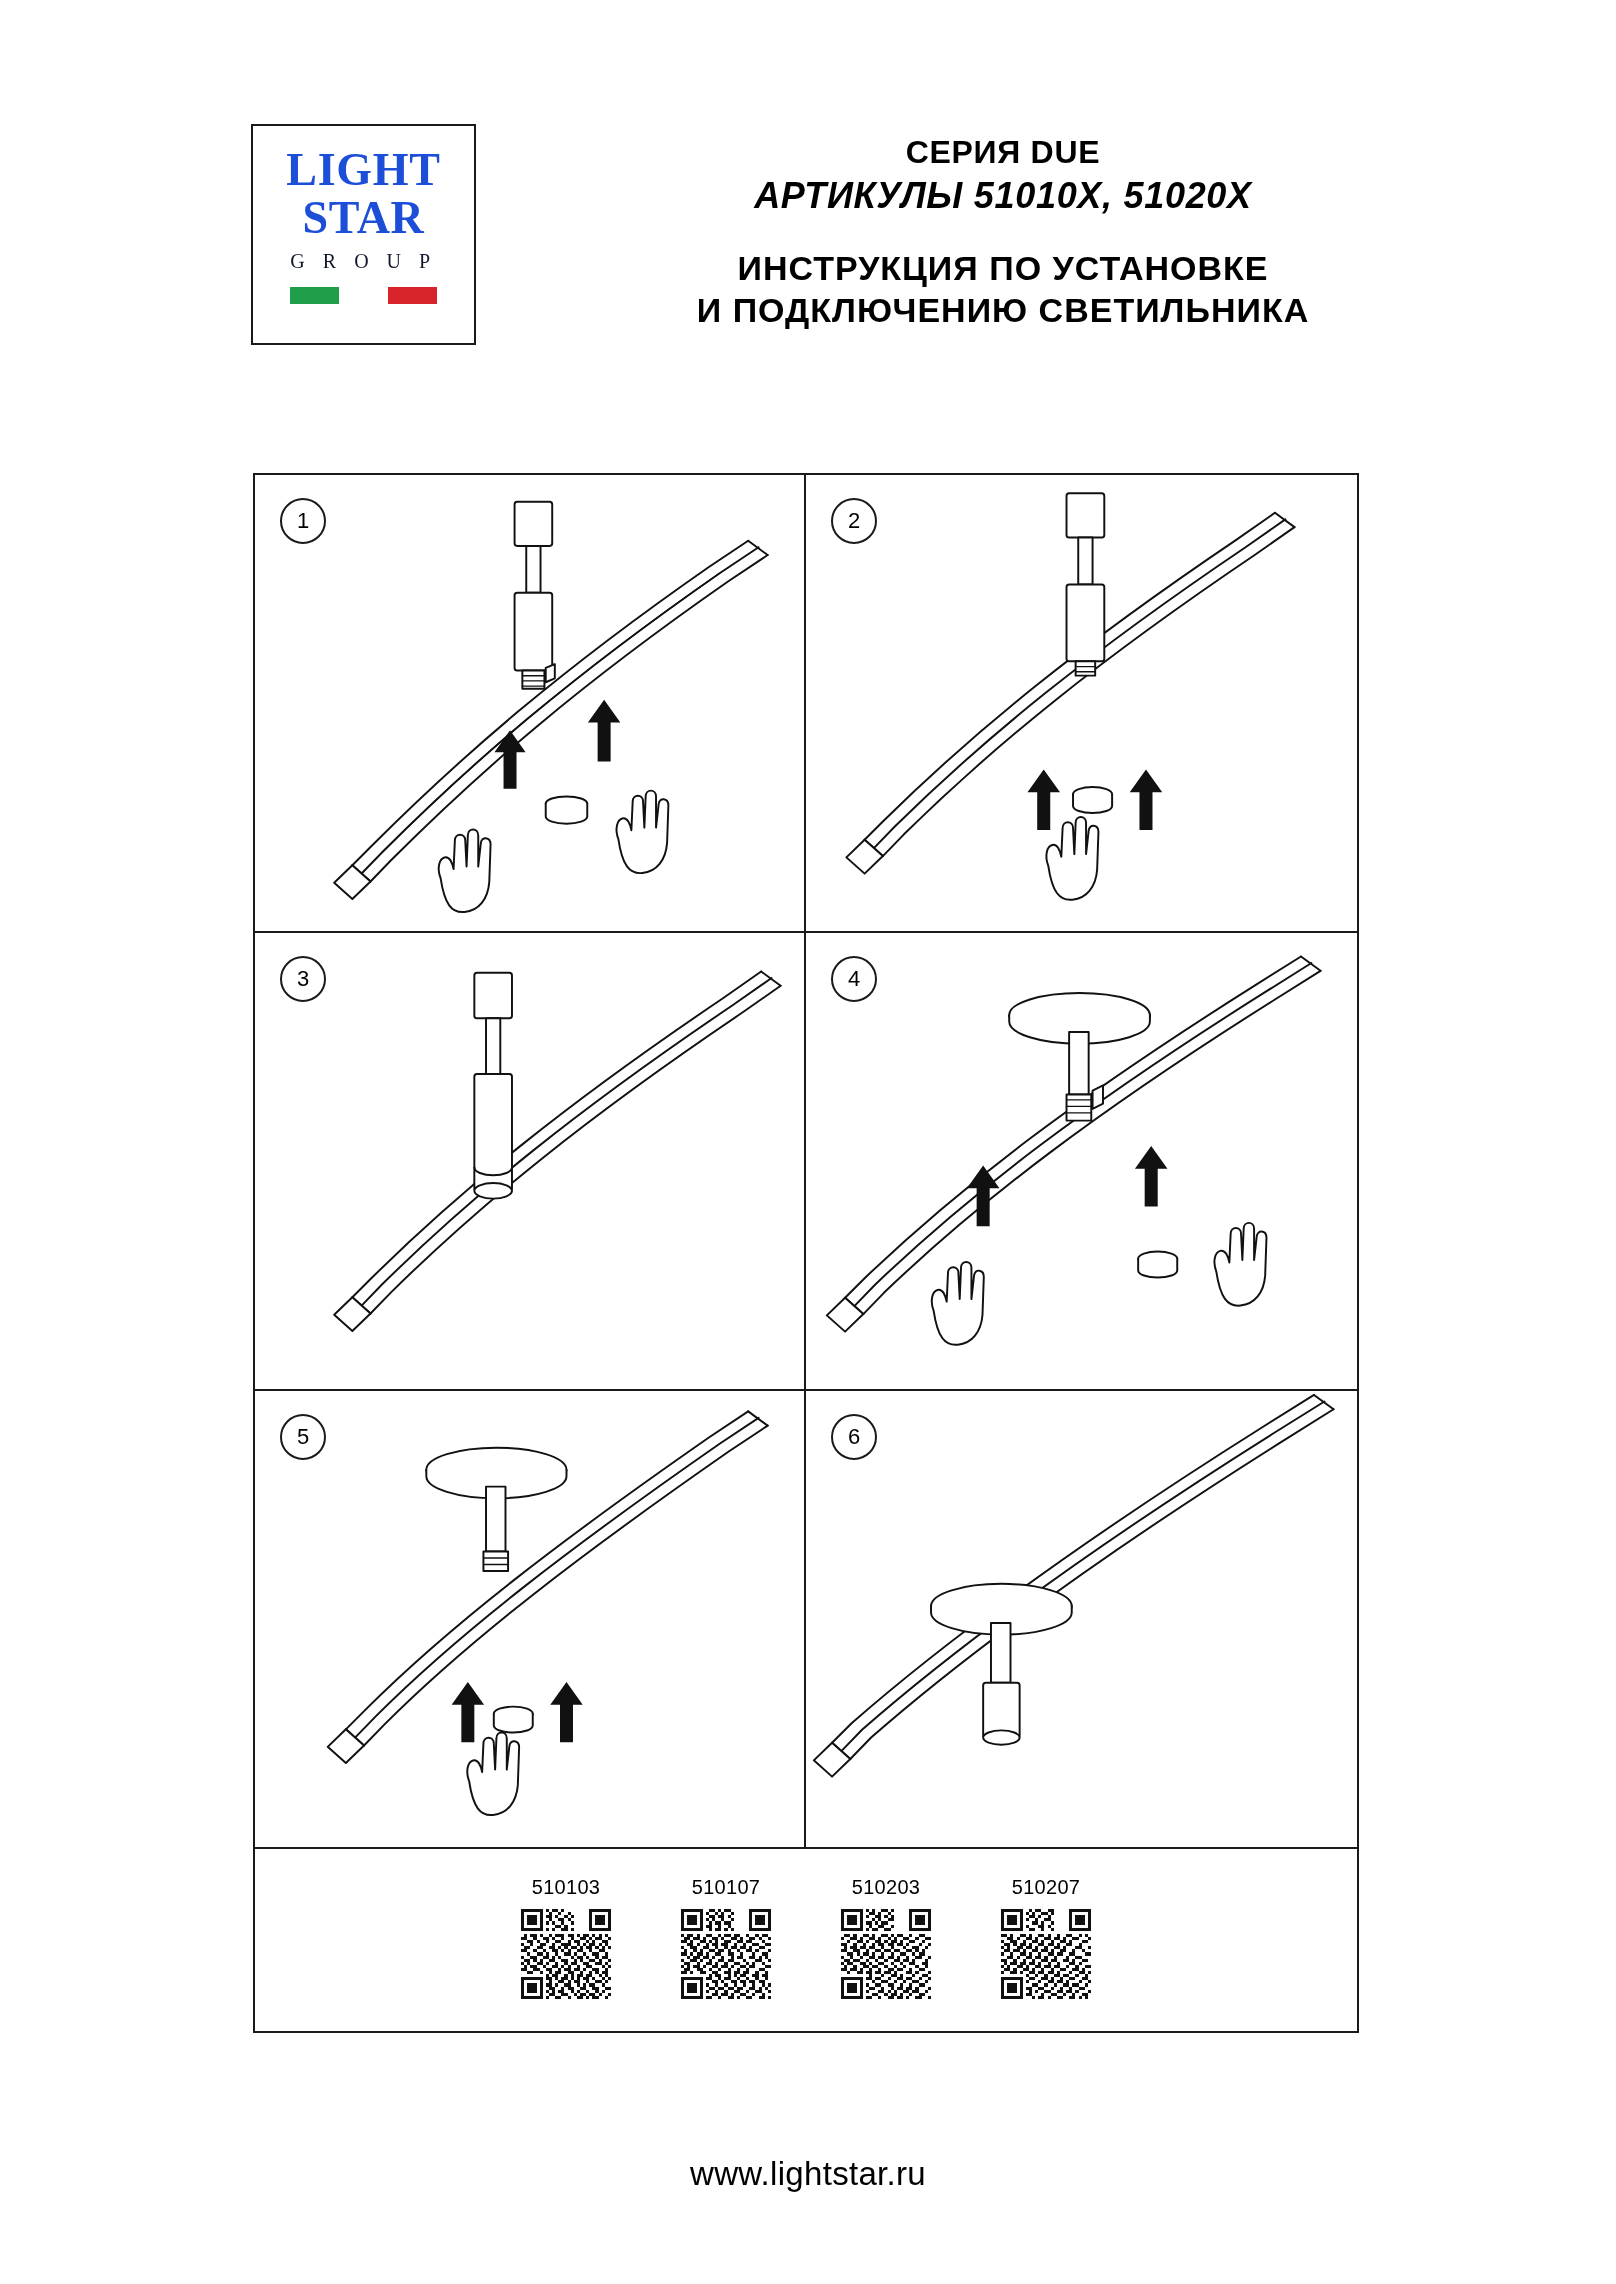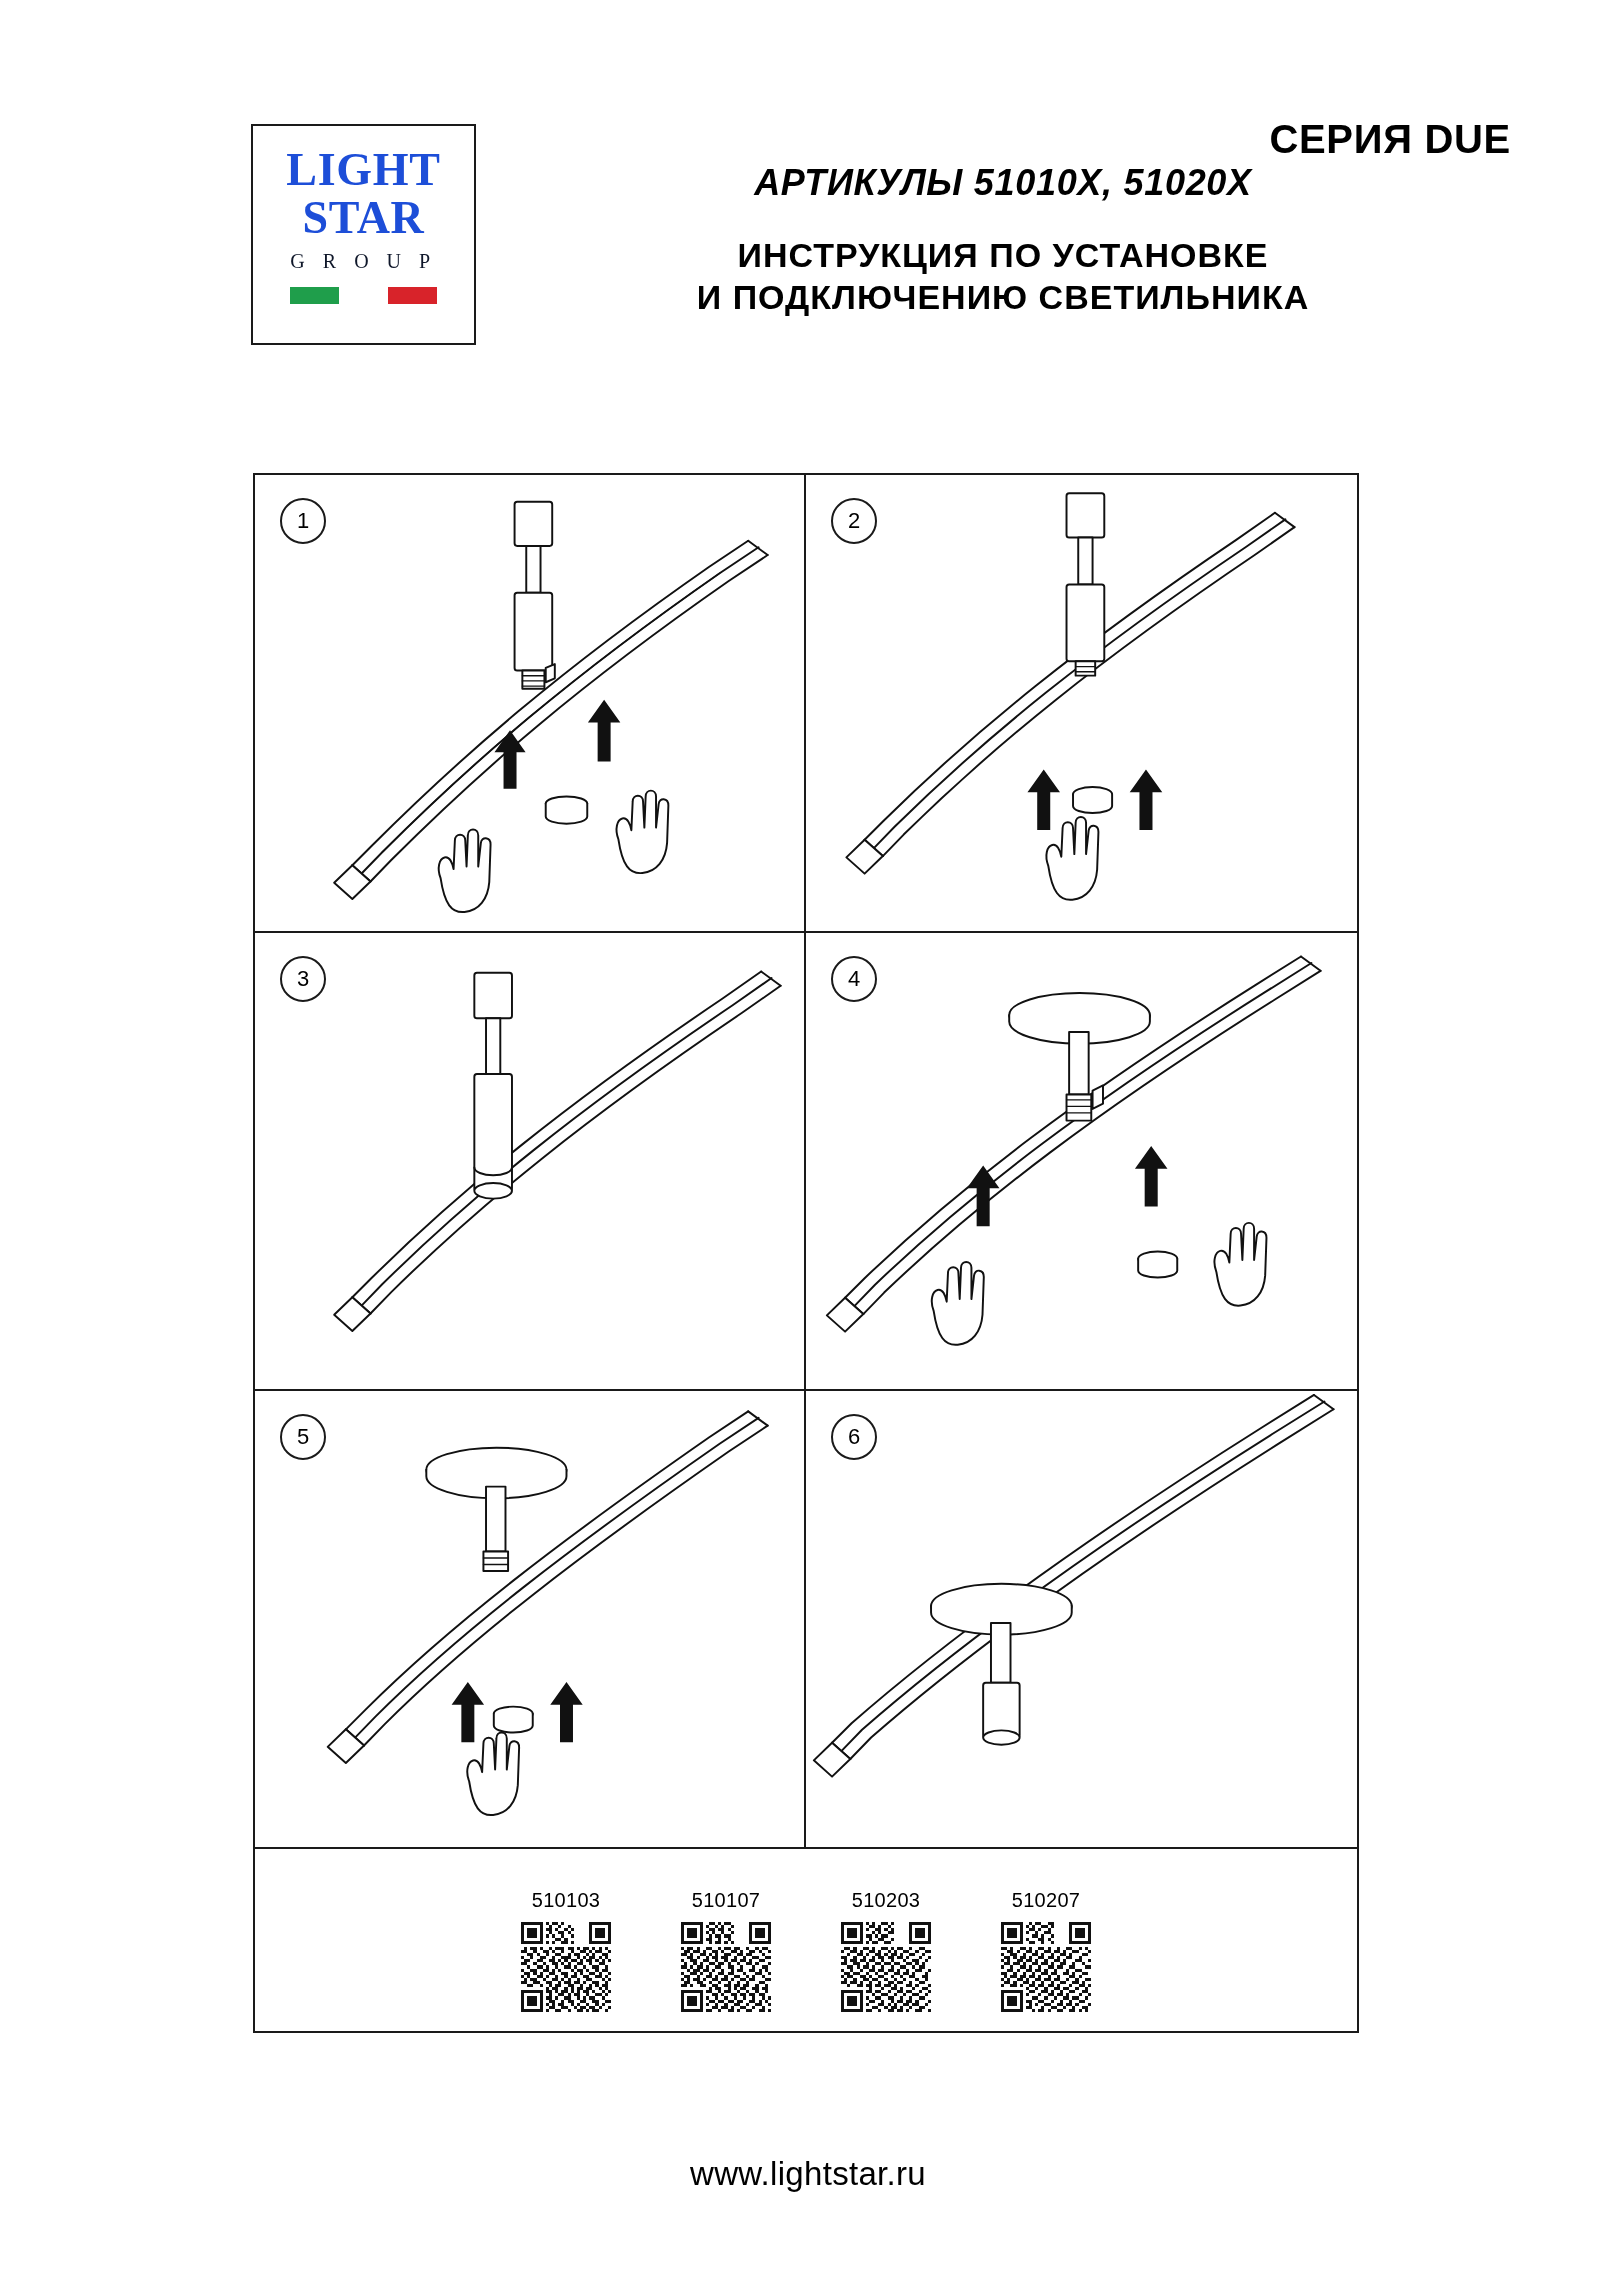--- a/index.html
+++ b/index.html
@@ -70,26 +70,25 @@
   .flag > i { display: block; flex: 1 1 33.33%; height: 100%; }
 
   .title-block {
     position: absolute;
     left: 495px;
     top: 0;
     width: 1016px;
     text-align: center;
   }
   .title-line1 {
-    font-size: 40px;
+    font-size: 32px;
     font-weight: bold;
     letter-spacing: 0.7px;
     line-height: 44px;
-    margin-top: 6px;
-    text-align: right;
+    margin-top: 19px;
   }
   .title-line2 {
     font-size: 36px;
     font-weight: bold;
     letter-spacing: 0.7px;
     line-height: 44px;
     font-style: italic;
   }
   .title-line3 {
     font-size: 34px;
@@ -154,21 +153,21 @@
   .qr-row {
     position: absolute;
     left: 0;
     top: 1374px;
     width: 100%;
     height: 136px;
     display: flex;
     align-items: flex-start;
     justify-content: center;
     gap: 43px;
-    padding-top: 40px;
+    padding-top: 27px;
     box-sizing: border-box;
   }
   .qr-item { width: 117px; text-align: center; }
   .qr-code-label {
     font-size: 20px;
     letter-spacing: 0.3px;
     margin-bottom: 10.4px;
   }
   .qr-img {
     width: 90px;

